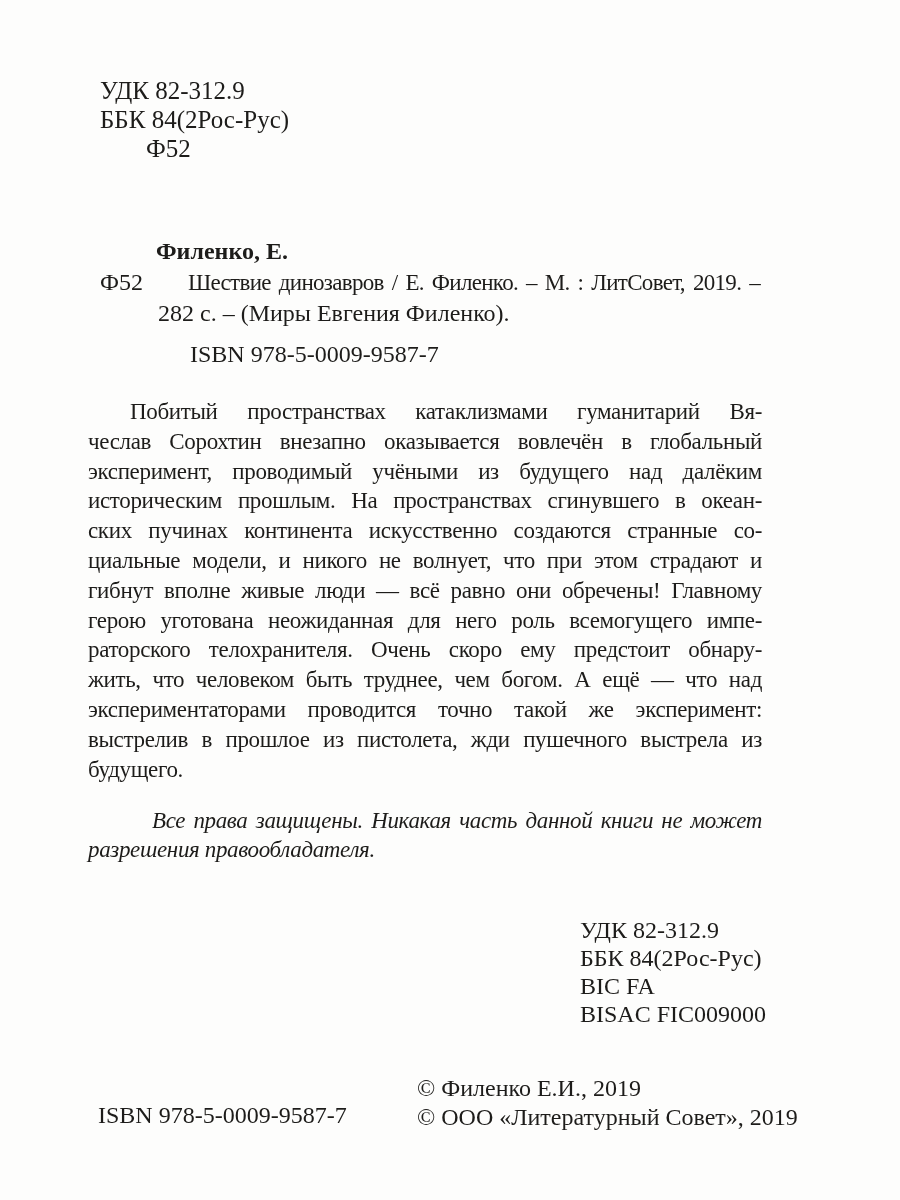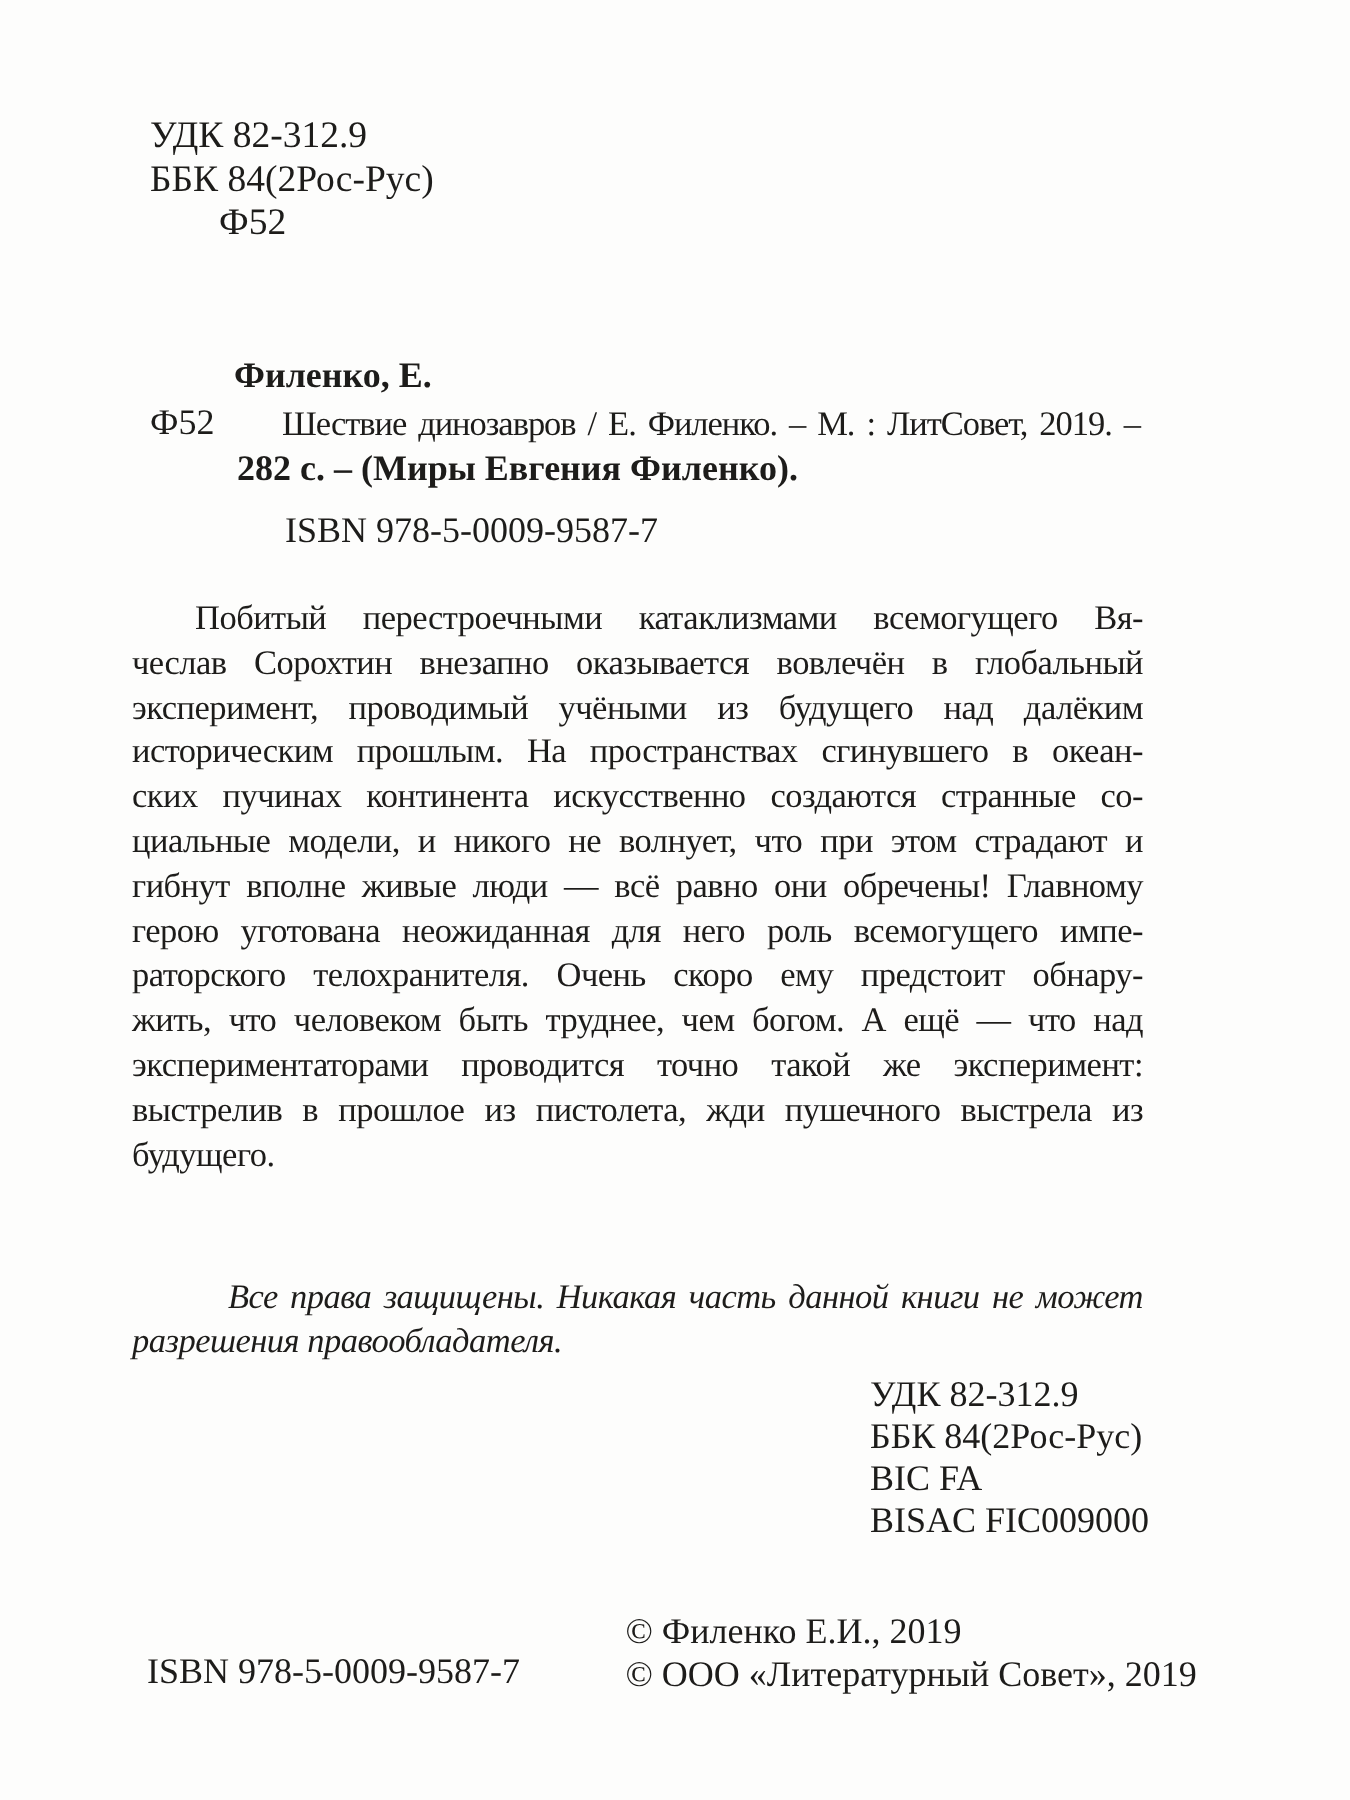--- a/index.html
+++ b/index.html
@@ -36,21 +36,21 @@
   }
   .catalog .entry-row { display: flex; }
   .catalog .entry-sign { width: 88px; flex: 0 0 88px; }
   .catalog .entry-text {
     flex: 1;
     font-size: 23px;
     letter-spacing: -0.03em;
     text-align: justify;
     text-align-last: justify;
   }
-  .catalog .entry-cont { padding-left: 58px; font-weight: bold; }
+  .catalog .entry-cont { padding-left: 58px; }
 
   .isbn-line {
     left: 190px; top: 341px;
     font-size: 24px;
   }
 
   
   .annotation {
     left: 88px; top: 397px; width: 674px;
     font-size: 23px; line-height: 29.8px;
@@ -65,21 +65,20 @@
     text-align: center;
     text-align-last: left;
   }
 
   
   .rights {
     left: 88px; top: 806px; width: 674px;
     font-size: 23px; line-height: 29.3px;
     font-style: italic;
     letter-spacing: -0.015em;
-    margin-top: 44px;
   }
   .rights .jline {
     text-align: justify;
     text-align-last: justify;
   }
   .rights .first { padding-left: 64px; }
   .rights .last {
     text-align: center;
     text-align-last: left;
   }
@@ -114,21 +113,21 @@
   <div class="entry-row">
     <div class="entry-sign">Ф52</div>
     <div class="entry-text">Шествие динозавров / Е. Филенко. – М. : ЛитСовет, 2019. –</div>
   </div>
   <div class="entry-cont">282 с. – (Миры Евгения Филенко).</div>
 </div>
 
 <div class="abs isbn-line">ISBN 978-5-0009-9587-7</div>
 
 <div class="abs annotation">
-  <div class="jline first">Побитый перестроечными катаклизмами всемогущего Вя-</div>
+  <div class="jline first">Побитый пространствах катаклизмами гуманитарий Вя-</div>
   <div class="jline">чеслав Сорохтин внезапно оказывается вовлечён в глобальный</div>
   <div class="jline">эксперимент, проводимый учёными из будущего над далёким</div>
   <div class="jline">историческим прошлым. На пространствах сгинувшего в океан-</div>
   <div class="jline">ских пучинах континента искусственно создаются странные со-</div>
   <div class="jline">циальные модели, и никого не волнует, что при этом страдают и</div>
   <div class="jline">гибнут вполне живые люди — всё равно они обречены! Главному</div>
   <div class="jline">герою уготована неожиданная для него роль всемогущего импе-</div>
   <div class="jline">раторского телохранителя. Очень скоро ему предстоит обнару-</div>
   <div class="jline">жить, что человеком быть труднее, чем богом. А ещё — что над</div>
   <div class="jline">экспериментаторами проводится точно такой же эксперимент:</div>

